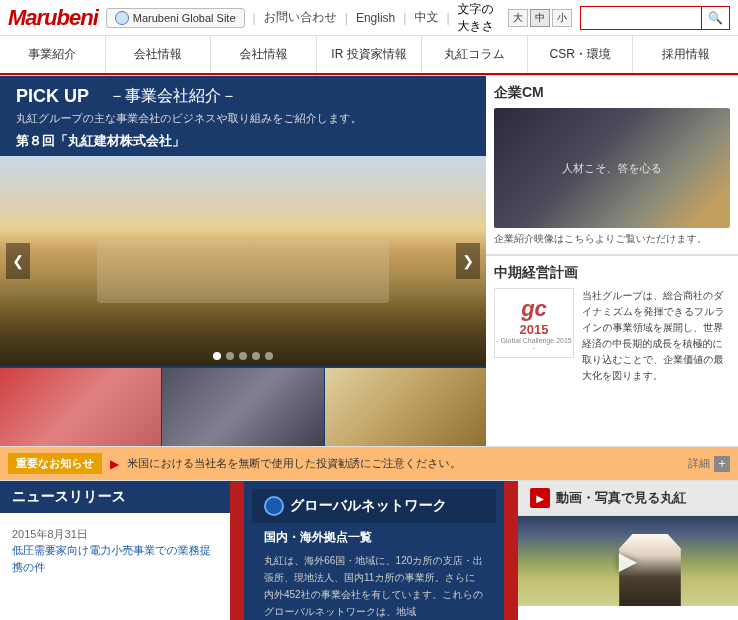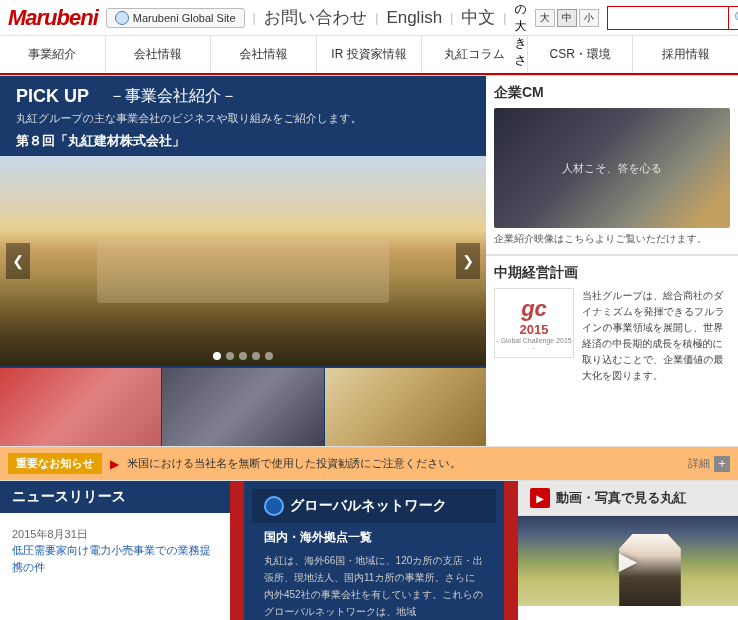--- a/index.html
+++ b/index.html
@@ -5,21 +5,21 @@
     * { margin: 0; padding: 0; box-sizing: border-box; }
     body { font-family: 'Meiryo', 'Hiragino Kaku Gothic Pro', sans-serif; font-size: 12px; background: #f0f0f0; width: 738px; overflow-x: hidden; }
 
     
     .header { background: #fff; border-bottom: 1px solid #ddd; }
     .header-top { display: flex; align-items: center; height: 36px; padding: 0 8px; gap: 8px; border-bottom: 1px solid #e0e0e0; }
     .logo { color: #c00; font-size: 22px; font-weight: bold; font-style: italic; letter-spacing: -1px; flex-shrink: 0; }
     .global-site-btn { border: 1px solid #bbb; border-radius: 3px; padding: 2px 8px; font-size: 11px; color: #333; background: #f8f8f8; display: flex; align-items: center; gap: 4px; cursor: pointer; white-space: nowrap; }
     .globe-icon { display: inline-block; width: 14px; height: 14px; border-radius: 50%; border: 1.5px solid #4a7aba; background: #d0e4f7; position: relative; }
     .header-sep { color: #bbb; }
-    .header-link { font-size: 17px; color: #444; cursor: pointer; white-space: nowrap; text-decoration: none; }
+    .header-link { font-size: 12px; color: #444; cursor: pointer; white-space: nowrap; text-decoration: none; }
     .font-size-controls { display: flex; align-items: center; gap: 2px; font-size: 11px; color: #555; }
     .font-btn { border: 1px solid #bbb; background: #f5f5f5; cursor: pointer; padding: 1px 4px; font-size: 10px; color: #333; }
     .font-btn.active { background: #e8e8e8; border-color: #999; }
     .search-box { margin-left: auto; display: flex; border: 1px solid #c00; }
     .search-input { width: 120px; height: 22px; border: none; outline: none; padding: 0 6px; font-size: 11px; }
     .search-btn { background: #fff; border: none; border-left: 1px solid #c00; cursor: pointer; padding: 0 6px; color: #c00; font-size: 12px; }
 
     
     .nav { background: #fff; display: flex; border-bottom: 2px solid #c00; }
     .nav-item { flex: 1; text-align: center; padding: 10px 4px; font-size: 12px; color: #333; cursor: pointer; border-right: 1px solid #e0e0e0; white-space: nowrap; }

